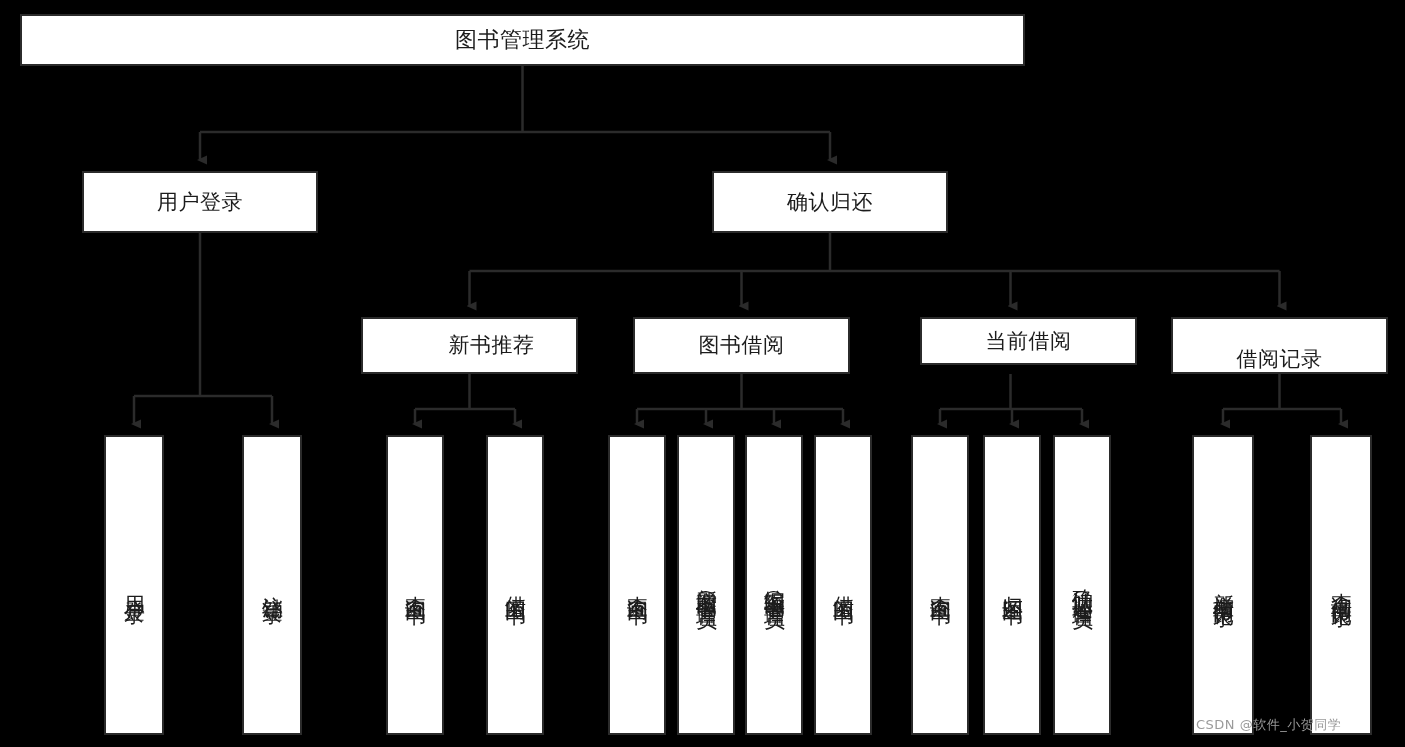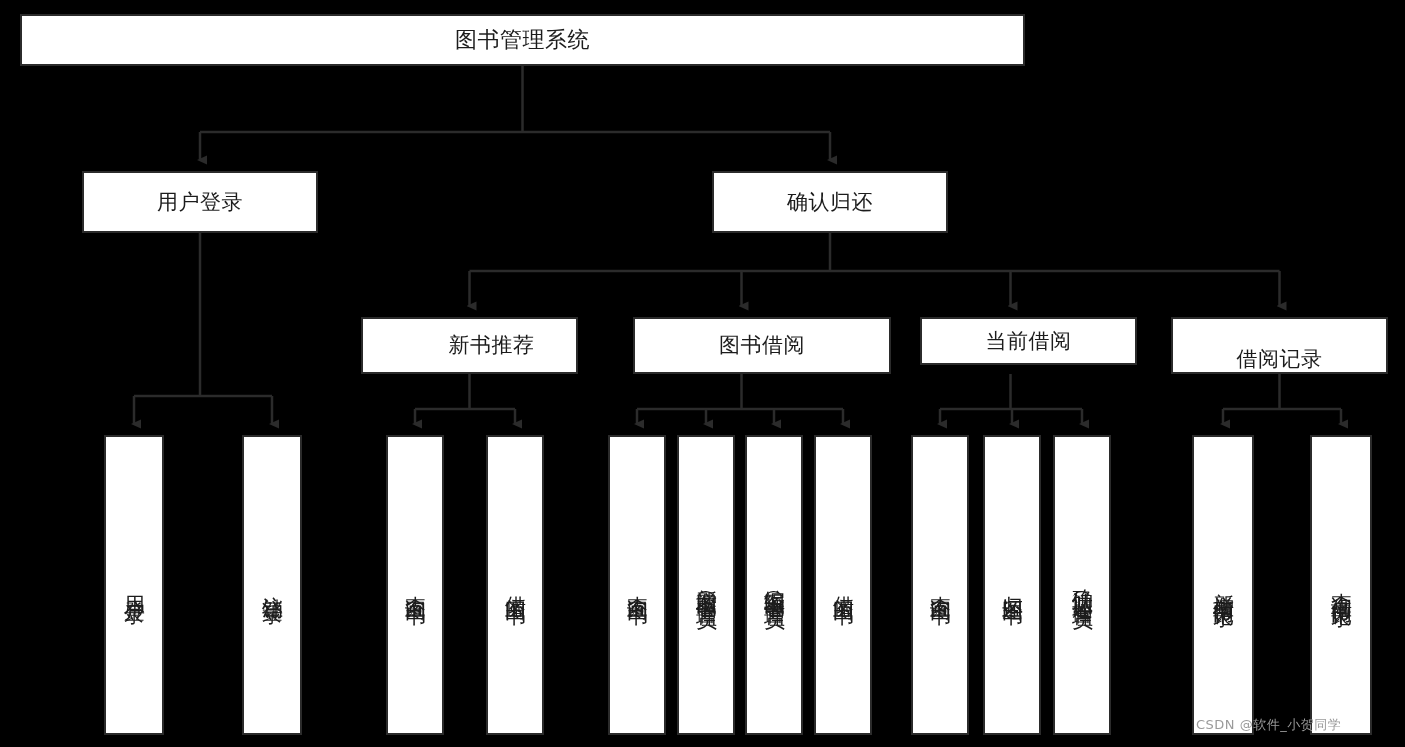--- a/index.html
+++ b/index.html
@@ -119,21 +119,21 @@
       </div>
       <div class="node" style="left: 82px; top: 171px; width: 236px; height: 62px;">
         <span class="node-label">用户登录</span>
       </div>
       <div class="node" style="left: 712px; top: 171px; width: 236px; height: 62px;">
         <span class="node-label">确认归还</span>
       </div>
       <div class="node" style="left: 361px; top: 317px; width: 217px; height: 57px; padding-left: 44px;">
         <span class="node-label">新书推荐</span>
       </div>
-      <div class="node" style="left: 633px; top: 317px; width: 258px; height: 57px;">
+      <div class="node" style="left: 633px; top: 317px; width: 217px; height: 57px;">
         <span class="node-label">图书借阅</span>
       </div>
       <div class="node" style="left: 920px; top: 317px; width: 217px; height: 48px;">
         <span class="node-label">当前借阅</span>
       </div>
       <div class="node" style="left: 1171px; top: 317px; width: 217px; height: 57px; align-items: flex-end;">
         <span class="node-label">借阅记录</span>
       </div>
       <div class="node vertical" style="left: 104px; top: 435px; width: 60px; height: 300px;">
         <span class="node-label">用户登录</span>

